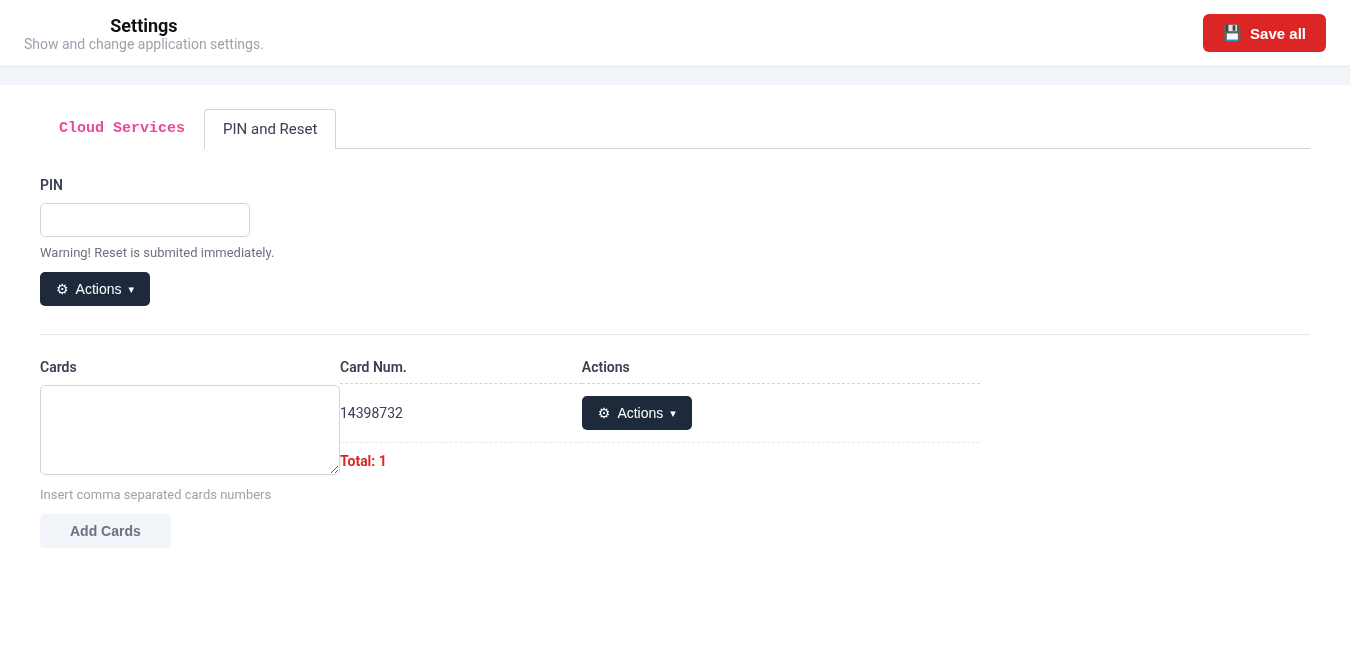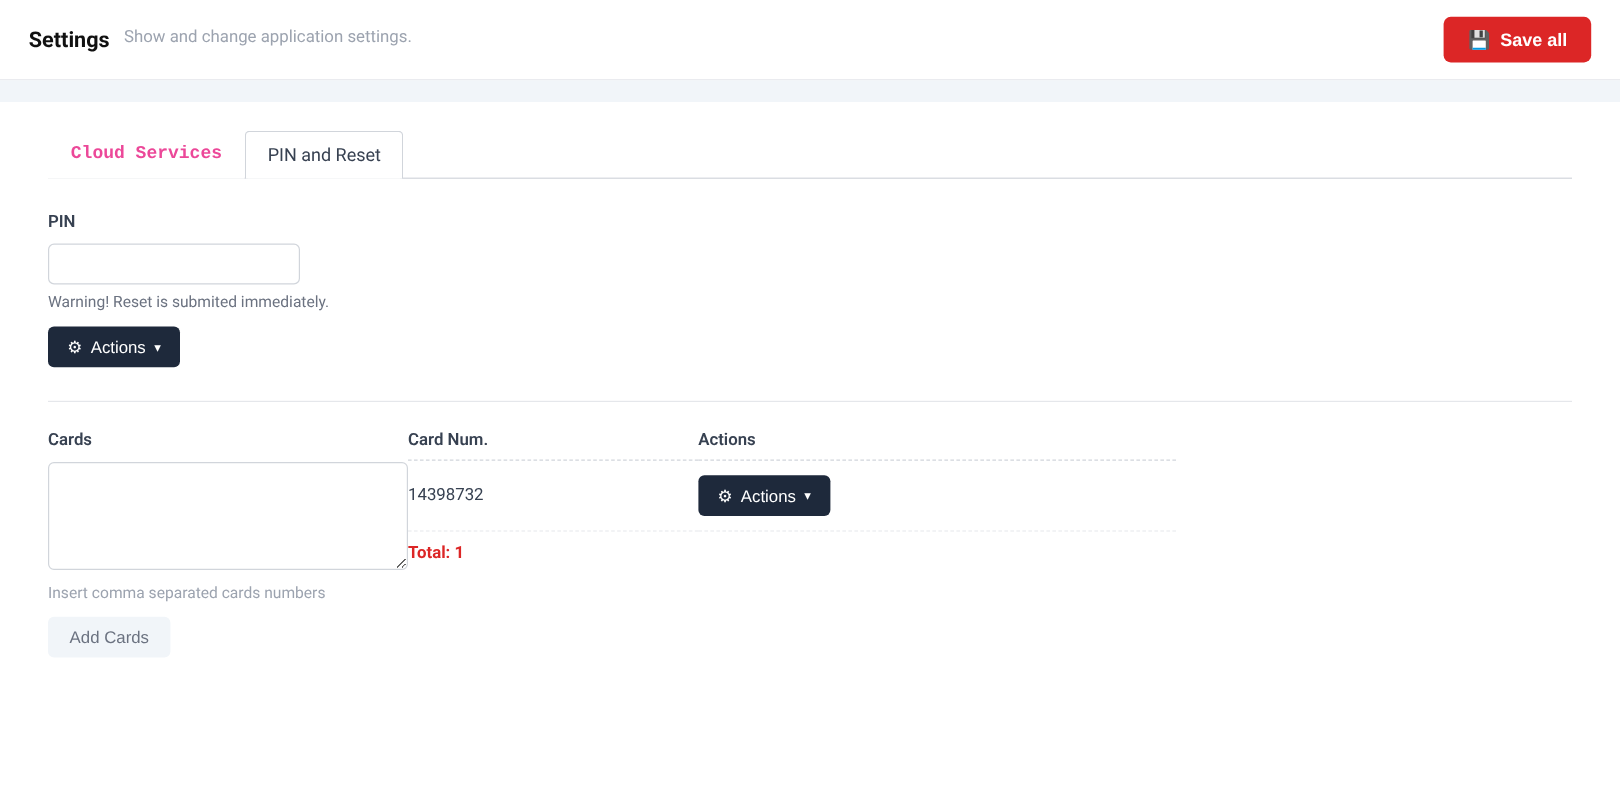--- a/index.html
+++ b/index.html
@@ -9,22 +9,23 @@
     .header {
       display: flex;
       align-items: center;
       justify-content: space-between;
       padding: 14px 24px;
       border-bottom: 1px solid #e5e7eb;
       background: #fff;
     }
     .header-left {
       display: flex;
-      align-items: flex-start;
-      gap: 12px;
+      align-items: center;
+      gap: 0;
+      flex-direction: column;
     }
     .header-title {
       font-size: 18px;
       font-weight: 700;
       color: #111;
     }
     .header-subtitle {
       font-size: 14px;
       color: #9ca3af;
     }
@@ -163,23 +164,23 @@
       color: #9ca3af;
       margin-bottom: 12px;
     }
     .add-cards-btn {
       display: inline-flex;
       align-items: center;
       background: #f1f5f9;
       color: #6b7280;
       border: none;
       border-radius: 5px;
-      padding: 9px 18px;
-      font-size: 14px;
-      font-weight: 400;
+      padding: 9px 30px;
+      font-size: 14px;
+      font-weight: 700;
       cursor: pointer;
     }
 
     
     .cards-right {
       flex: 1;
     }
     .cards-table {
       width: 100%;
       max-width: 640px;

